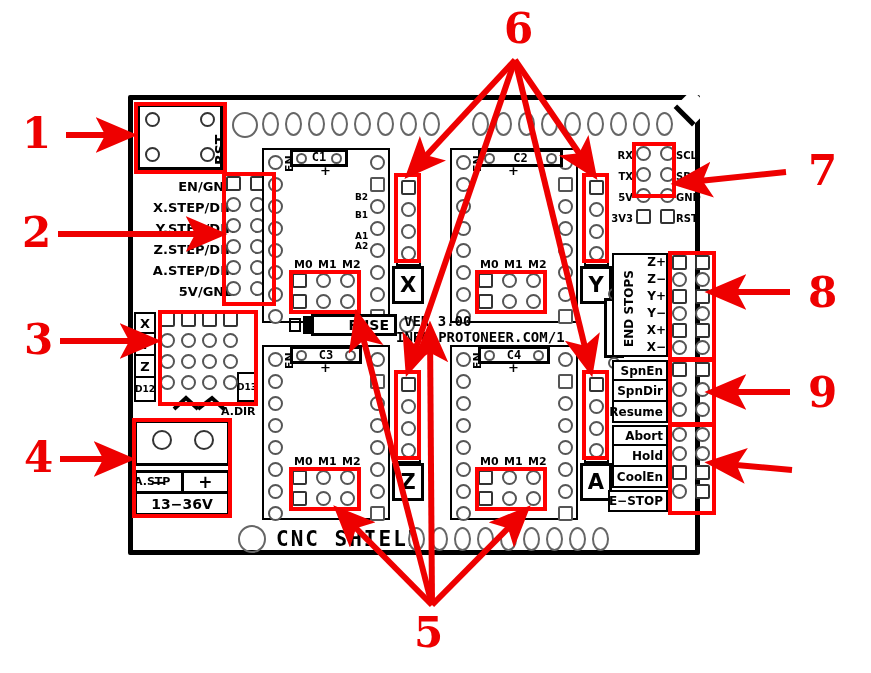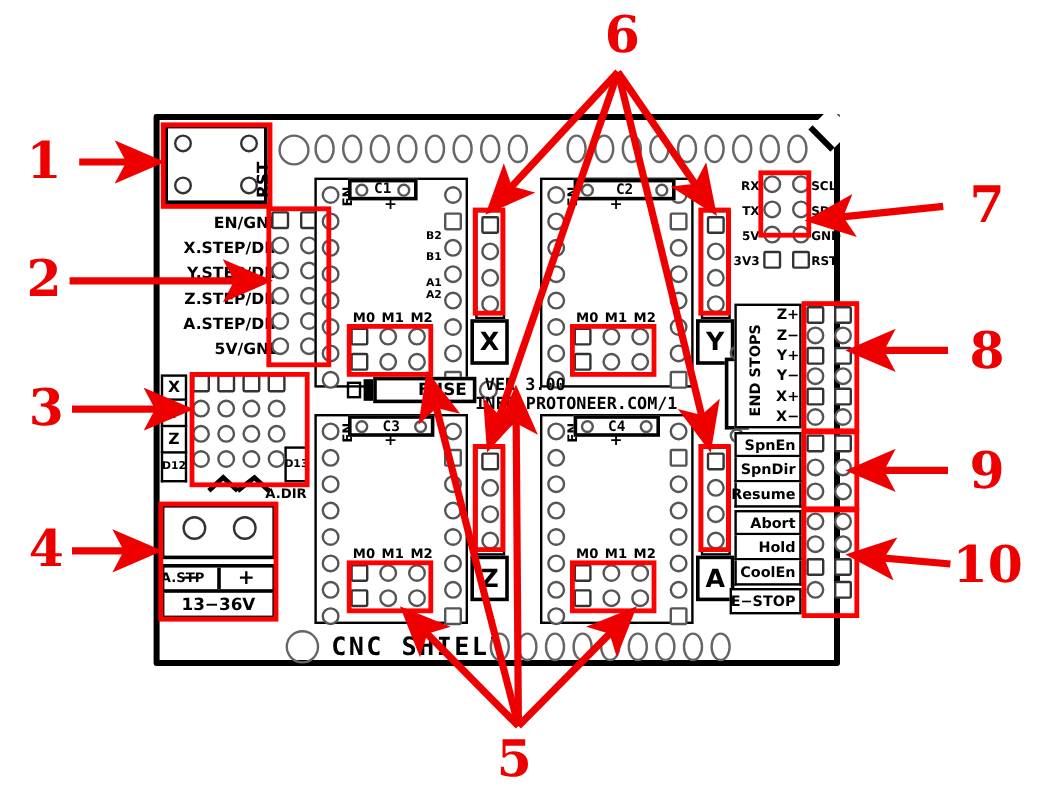--- a/index.html
+++ b/index.html
@@ -573,15 +573,14 @@
 
   <div class="num" style="left:22px;top:113px;font-size:42px;">1</div>
   <div class="num" style="left:22px;top:212px;font-size:42px;">2</div>
   <div class="num" style="left:24px;top:319px;font-size:42px;">3</div>
   <div class="num" style="left:24px;top:437px;font-size:42px;">4</div>
   <div class="num" style="left:414px;top:612px;font-size:42px;">5</div>
   <div class="num" style="left:504px;top:8px;font-size:42px;">6</div>
   <div class="num" style="left:808px;top:150px;font-size:42px;">7</div>
   <div class="num" style="left:808px;top:272px;font-size:42px;">8</div>
   <div class="num" style="left:808px;top:372px;font-size:42px;">9</div>
-  <div class="num" style="left:794px;top:450px;font-size:42px;">10</div>
 
 </div>
 
 </body></html>

